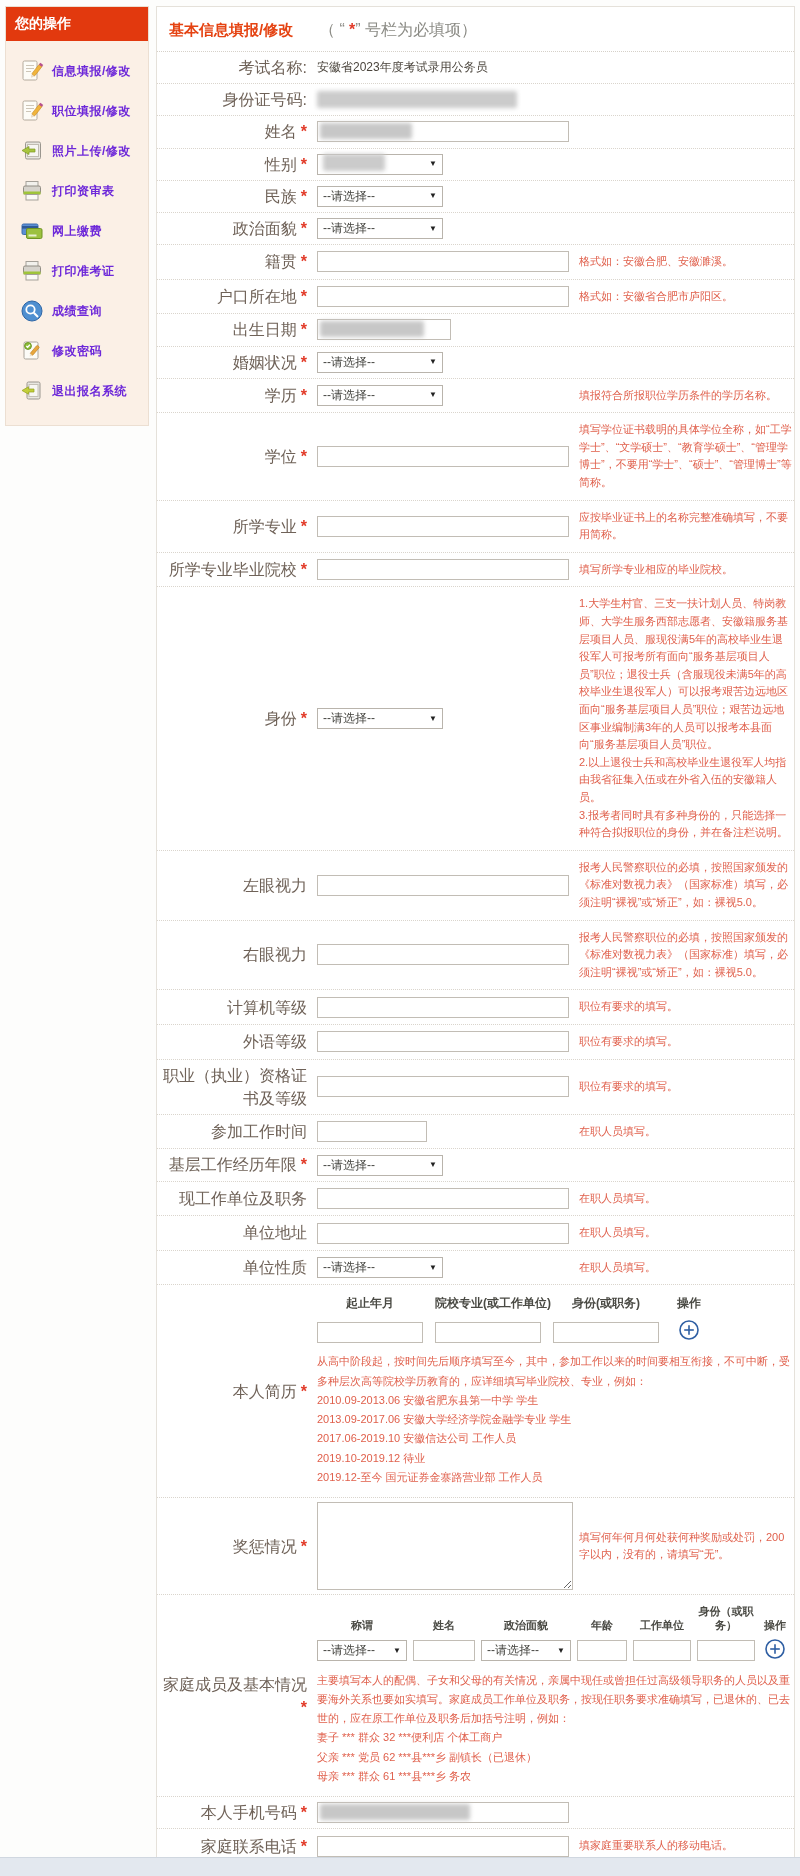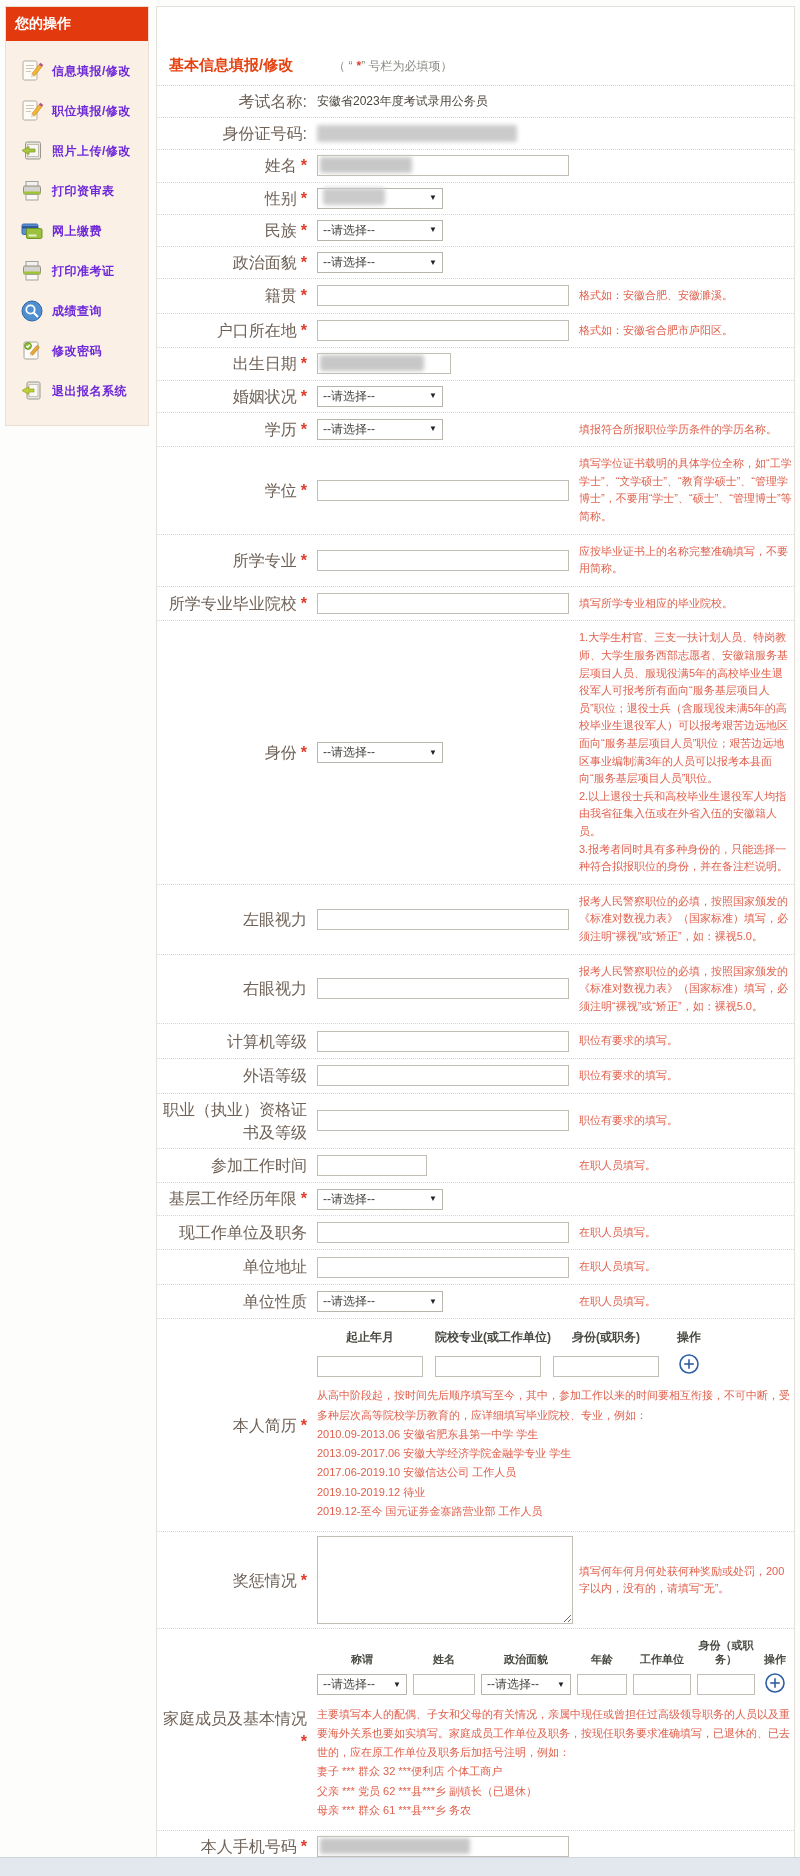--- a/index.html
+++ b/index.html
@@ -9,23 +9,23 @@
   }
   
   .sidebar{position:absolute;left:5px;top:6px;width:144px;background:#fbf0e6;border:1px solid #ecdfd2;box-sizing:border-box;}
   .sb-header{background:#e2390e;color:#fff;font-size:14px;font-weight:bold;padding:8px 9px;}
   .sb-body{padding:10px 0 14px;}
   .sb-item{display:flex;align-items:center;gap:7px;padding:7px 2px 7px 13px;cursor:pointer;}
   .sb-icon{width:26px;height:26px;flex:0 0 26px;display:inline-flex;}
   .sb-label{color:#6d28d9;font-weight:bold;font-size:12px;letter-spacing:.5px;}
   
   .panel{position:absolute;left:156px;top:6px;width:639px;min-height:1846px;background:#fff;border:1px solid #e5e1da;box-sizing:border-box;padding-bottom:6px;}
-  .ptitle{display:flex;align-items:baseline;gap:40px;padding:13px 12px 10px;border-bottom:1px dotted #d6d1c9;}
+  .ptitle{display:flex;align-items:baseline;gap:26px;padding:13px 12px 10px;border-bottom:1px dotted #d6d1c9;}
   .ptitle h1{margin:0;font-size:15px;color:#e54312;font-weight:bold;}
-  .subtitle{font-size:12px;color:#8b8b85;margin-top:38px;}
+  .subtitle{font-size:16px;color:#8b8b85;}
   .subtitle .star{color:#e23b29;}
   
   .frow{display:flex;align-items:center;border-bottom:1px dotted #dad5cd;padding:4px 0;min-height:30px;box-sizing:border-box;}
   .lab{flex:0 0 150px;text-align:right;font-size:16px;color:#6f6258;line-height:1.45;}
   .star{color:#e23b29;margin-left:4px;font-weight:bold;}
   .field{flex:0 0 272px;padding-left:10px;box-sizing:border-box;display:flex;align-items:center;}
   .field-wide{flex:1;padding:6px 4px 6px 10px;box-sizing:border-box;}
   .hint{flex:1;max-width:220px;font-size:11px;color:#e0604c;line-height:1.6;padding:4px 2px 4px 0;}
   .hint p,.ex p{margin:0;}
   .value{font-size:12px;color:#4a443c;}

